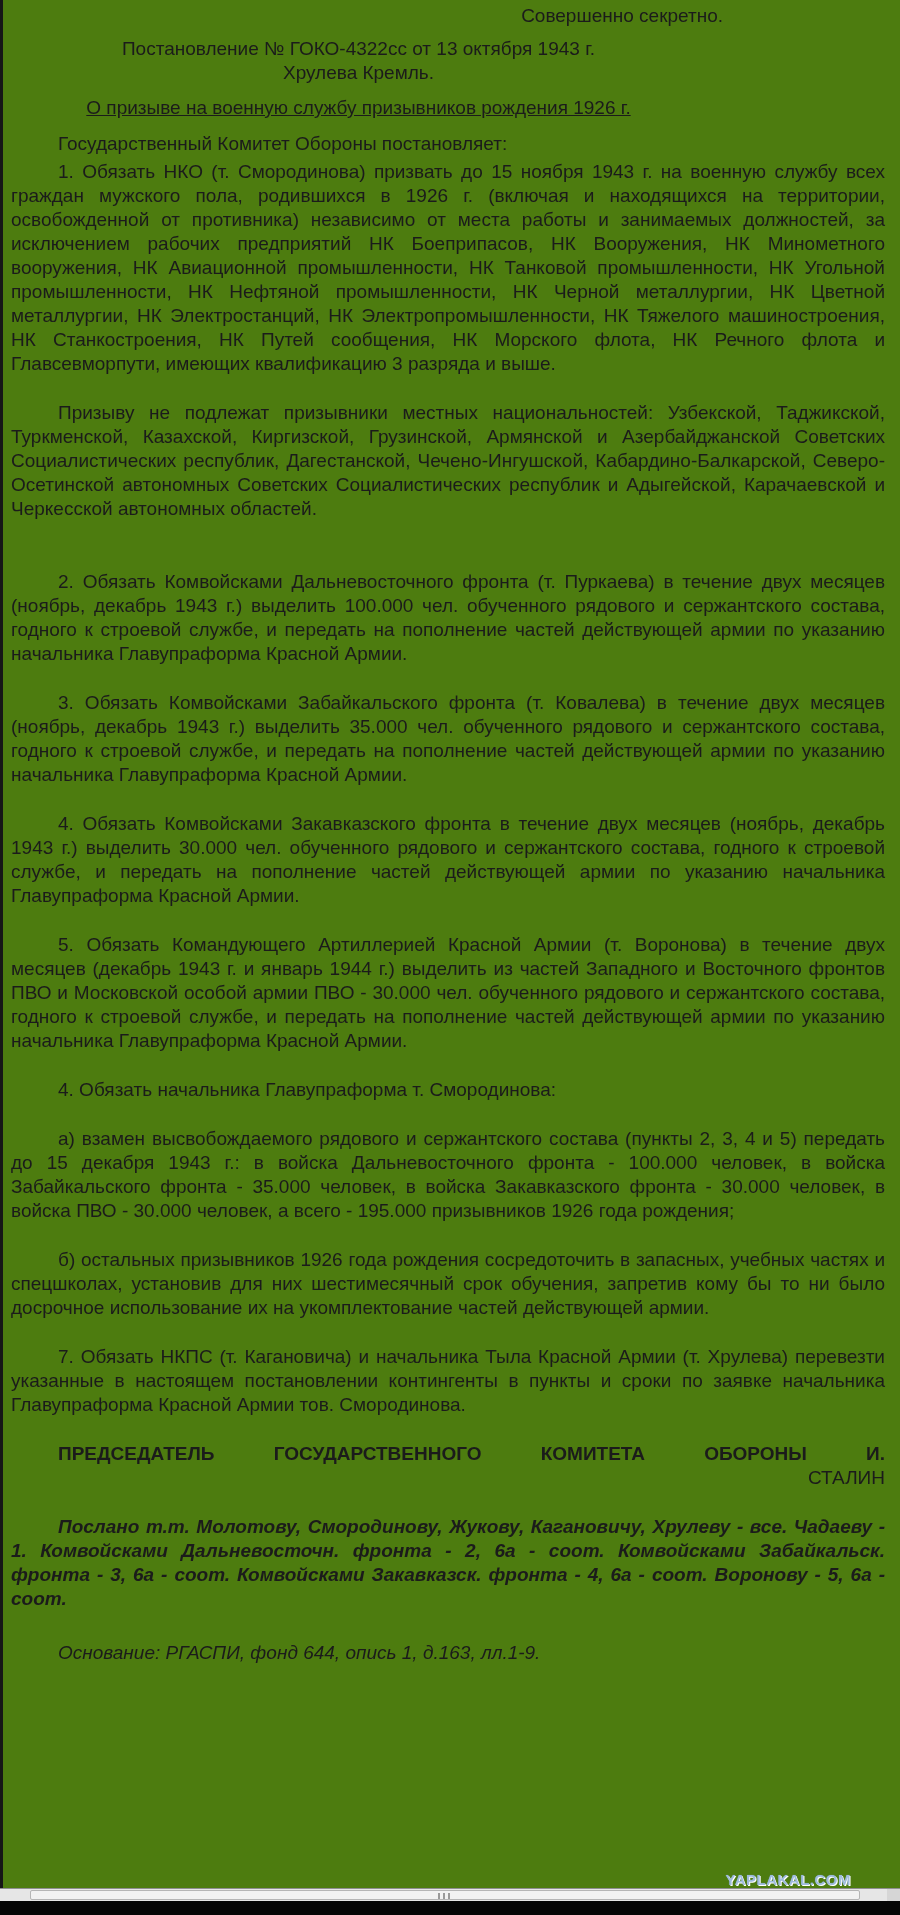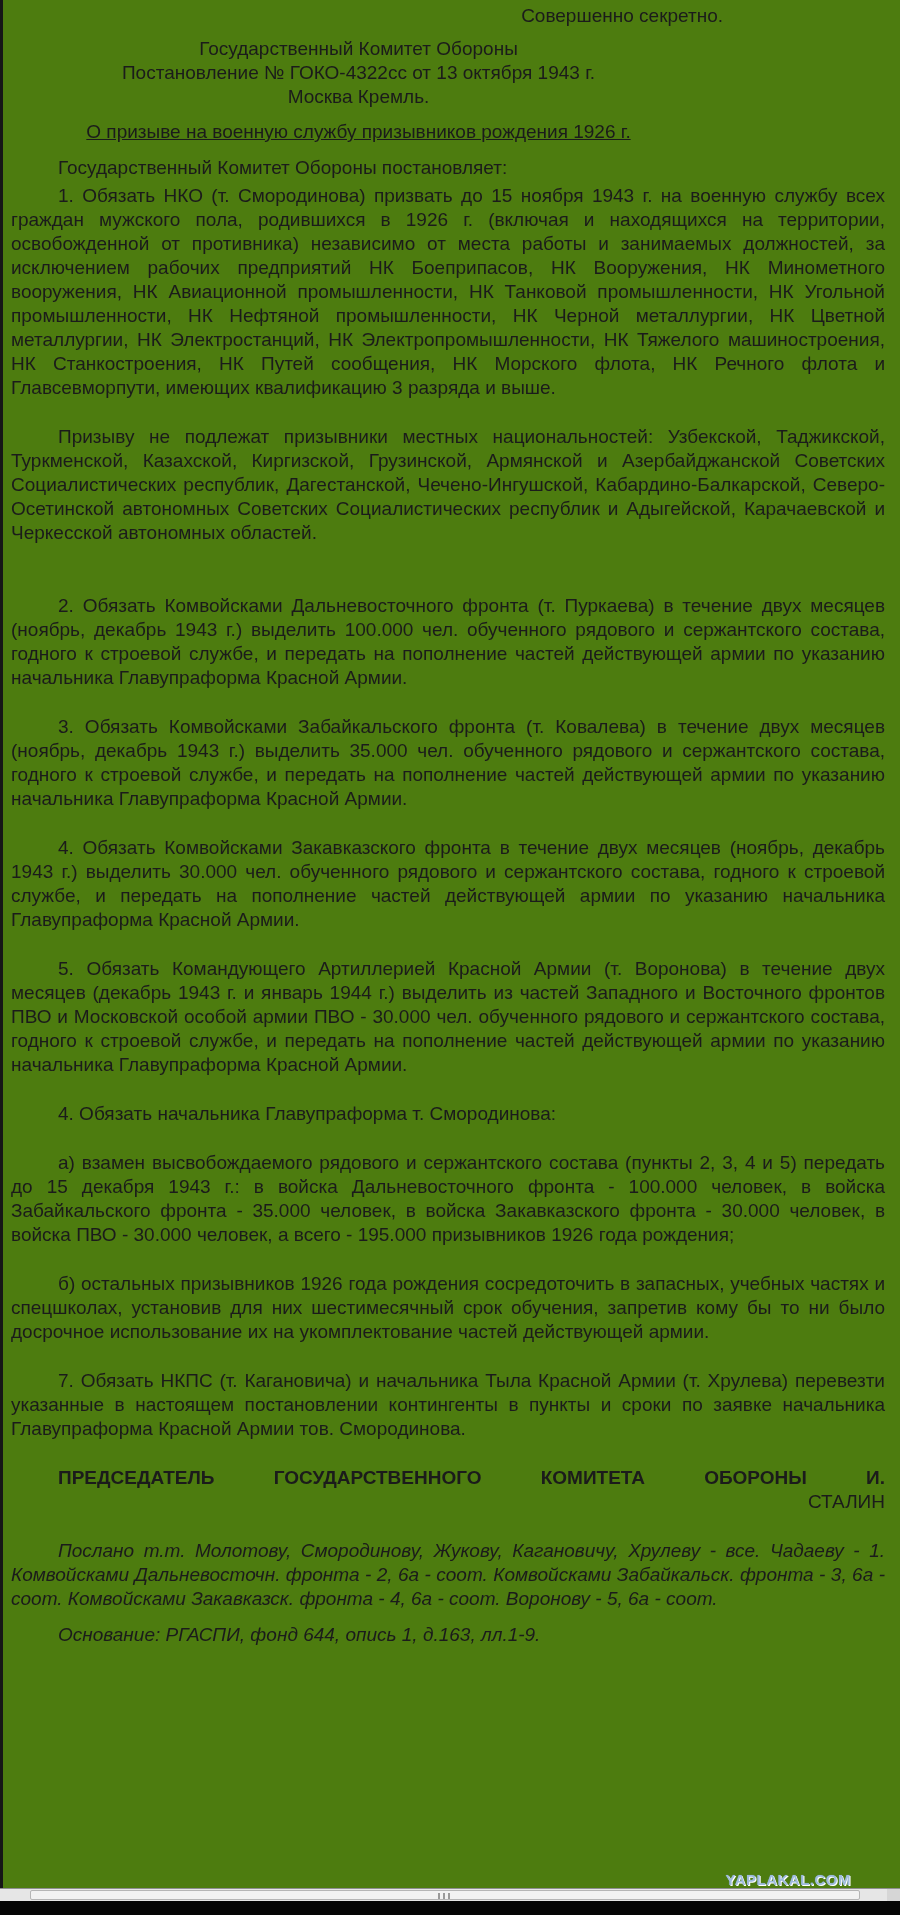--- a/index.html
+++ b/index.html
@@ -48,21 +48,22 @@
     text-align-last: justify;
     text-indent: 47px;
     font-weight: bold;
   }
   .sig-line2 { text-align: right; }
   .signature { margin-bottom: 25px; }
   .distribution {
     font-style: italic;
     text-align: justify;
     text-indent: 47px;
-    margin-bottom: 12px;
+    margin-bottom: 30px;
+    font-weight: bold;
   }
   .basis {
     font-style: italic;
     text-indent: 47px;
     margin-bottom: 0;
   }
   .green-bar {
     position: absolute; top: 0; right: 0;
     width: 14px; height: 1890px;
     background: linear-gradient(90deg,
@@ -112,23 +113,22 @@
     z-index: 5;
   }
 </style>
 </head>
 <body>
 
 <div class="page">
   <div class="secret">Совершенно секретно.</div>
 
   <div class="center-block header-block">
-    <div>Государственный Комитет Обороны</div>
     <div>Постановление № ГОКО-4322сс от 13 октября 1943 г.</div>
-    <div>Москва Кремль.</div>
+    <div>Хрулева Кремль.</div>
   </div>
 
   <div class="center-block title-block">
     <span>О призыве на военную службу призывников рождения 1926 г.</span>
   </div>
 
   <div class="preamble">Государственный Комитет Обороны постановляет:</div>
 
   <div class="para">1. Обязать НКО (т. Смородинова) призвать до 15 ноября 1943 г. на военную службу всех граждан мужского пола, родившихся в 1926 г. (включая и находящихся на территории, освобожденной от противника) независимо от места работы и занимаемых должностей, за исключением рабочих предприятий НК Боеприпасов, НК Вооружения, НК Минометного вооружения, НК Авиационной промышленности, НК Танковой промышленности, НК Угольной промышленности, НК Нефтяной промышленности, НК Черной металлургии, НК Цветной металлургии, НК Электростанций, НК Электропромышленности, НК Тяжелого машиностроения, НК Станкостроения, НК Путей сообщения, НК Морского флота, НК Речного флота и Главсевморпути, имеющих квалификацию 3 разряда и выше.</div>
   <div class="para gap-large">Призыву не подлежат призывники местных национальностей: Узбекской, Таджикской, Туркменской, Казахской, Киргизской, Грузинской, Армянской и Азербайджанской Советских Социалистических республик, Дагестанской, Чечено-Ингушской, Кабардино-Балкарской, Северо-Осетинской автономных Советских Социалистических республик и Адыгейской, Карачаевской и Черкесской автономных областей.</div>

